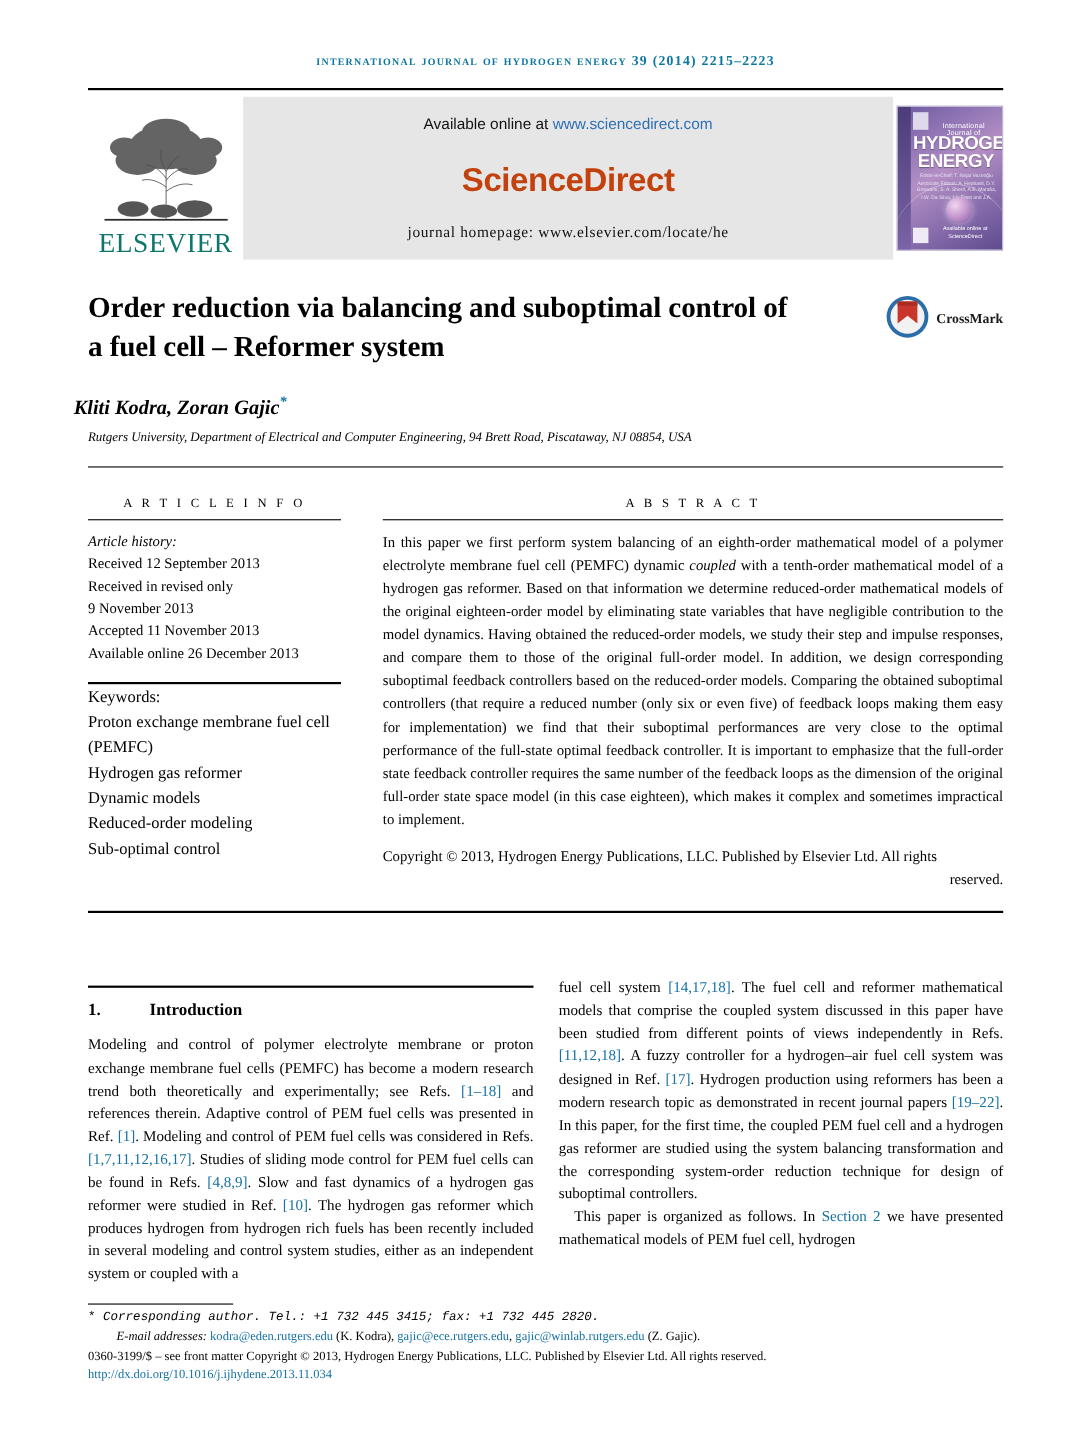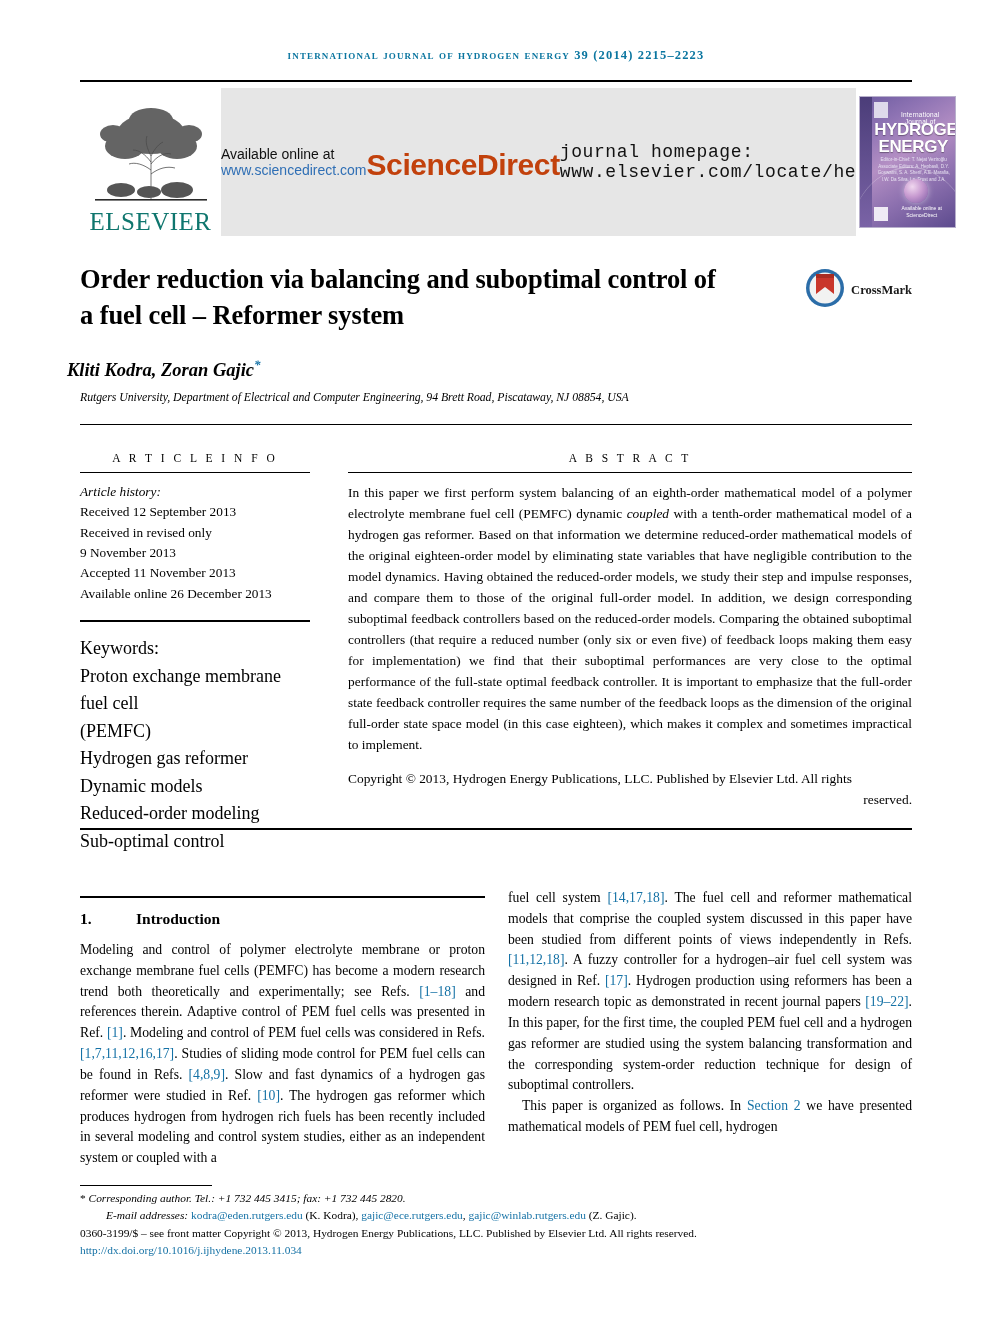--- a/index.html
+++ b/index.html
@@ -73,42 +73,43 @@
     font-family: "Liberation Serif", serif;
     font-size: 25px;
     letter-spacing: 0.5px;
     line-height: 1;
     margin-top: 1px;
   }
   .sd-block {
     flex: 1 1 auto;
     background: #e6e6e6;
     display: flex;
+    flex-direction: column;
     align-items: center;
     justify-content: space-between;
     padding: 16px 0 16px 0;
     box-sizing: border-box;
   }
   .avail-line {
     font-family: "Liberation Sans", sans-serif;
     font-size: 14px;
     color: #111;
   }
   .avail-line .url { color: #2f6fb5; }
   .sd-logo {
     font-family: "Liberation Sans", sans-serif;
     font-size: 30px;
     font-weight: bold;
     color: #c2410c;
     letter-spacing: -0.4px;
     margin-top: 6px;
   }
   .homepage-line {
-    font-family: Liberation Mono, monospace;
-    font-size: 18px;
+    font-family: Liberation Serif, serif;
+    font-size: 14px;
     color: #111;
     letter-spacing: 0.6px;
   }
   .cover-block {
     flex: 0 0 100px;
     width: 100px;
     display: flex;
     align-items: center;
     justify-content: flex-end;
   }
@@ -253,23 +254,23 @@
   .info-body {
     font-family: "Liberation Serif", serif;
     font-size: 13.3px;
     line-height: 1.53;
     margin-top: 9px;
   }
   .info-body .lbl { font-style: italic; }
   .kw-rule { height: 2px; background: #000; width: 100%; margin-top: 16px; }
   .kw-body {
     font-family: "Liberation Serif", serif;
-    font-size: 18px;
+    font-size: 15px;
     line-height: 1.53;
-    margin-top: 13px;
+    margin-top: 1px;
   }
   .abs-text {
     font-family: "Liberation Serif", serif;
     font-size: 13.4px;
     line-height: 1.565;
     text-align: justify;
     margin-top: 10px;
   }
   .abs-text em { font-style: italic; }
   .copyright {
@@ -343,21 +344,21 @@
   .footnote {
     position: absolute;
     left: 80px;
     top: 1190px;
     width: 832px;
     font-family: "Liberation Serif", serif;
     font-size: 11.4px;
     line-height: 1.52;
   }
   .footnote .fn-line { margin: 0; }
-  .fn-corr { padding-left: 10px; text-indent: -10px; }
+  .fn-corr { padding-left: 10px; text-indent: -10px; font-family: Liberation Mono, monospace; }
   .fn-email { padding-left: 26px; }
   .fn-star { color:#000; }
   .fn-link { color: #1471a5; text-decoration: none; }
   .fn-doi { color: #1471a5; text-decoration: none; }
   .it { font-style: italic; }
 </style>
 </head>
 <body>
 
 <div class="page">

